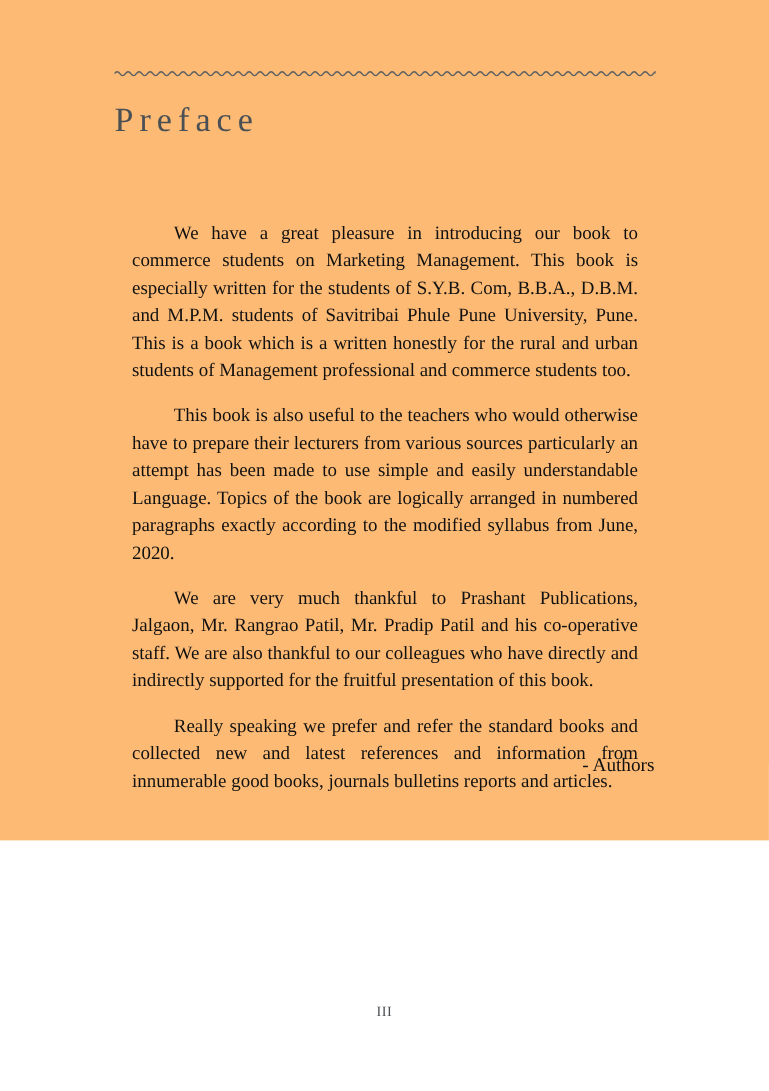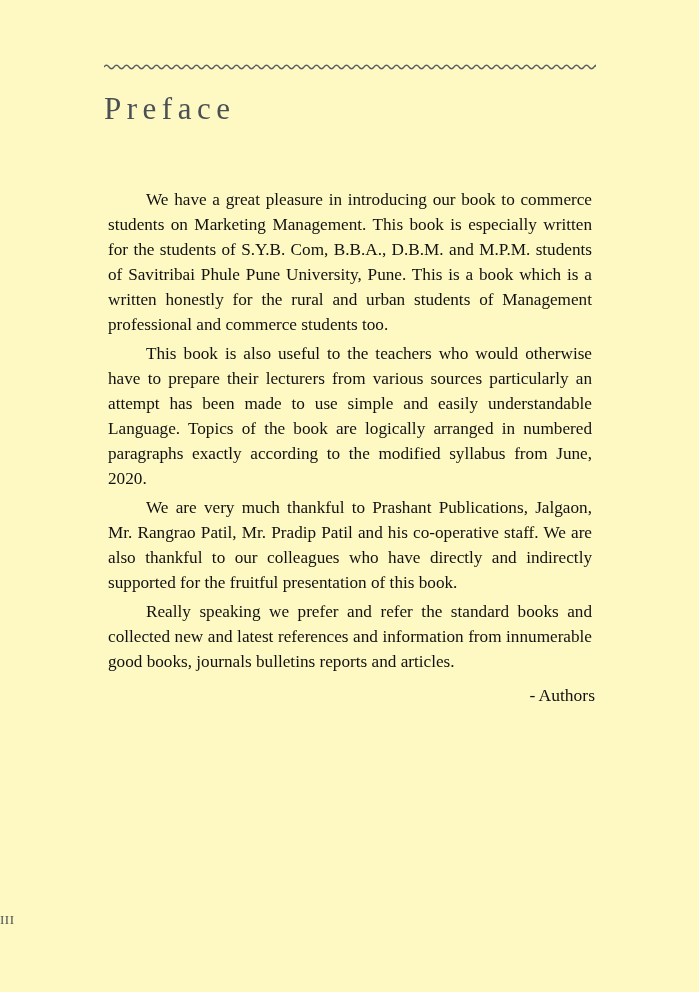--- a/index.html
+++ b/index.html
@@ -10,22 +10,22 @@
     body {
       width: 699px;
       height: 992px;
       position: relative;
       overflow: hidden;
     }
     .page {
       position: absolute;
       left: 0; top: 0;
       width: 699px;
-      height: 992px;
-      background: #fef9c3;
+      height: 764px;
+      background: #fdba74;
     }
     .wave {
       position: absolute;
       left: 104px;
       top: 62px;
       width: 492px;
       height: 10px;
     }
     .title {
       position: absolute;
@@ -43,39 +43,40 @@
       position: absolute;
       left: 104px;
       top: 183px;
       width: 492px;
       font-family: "Liberation Serif", "DejaVu Serif", serif;
       font-size: 17.2px;
       line-height: 25px;
       color: #111111;
     }
     .body-text p {
-      margin: 4px;
+      margin: 16px;
       text-indent: 38px;
       text-align: justify;
     }
     .signature {
       position: absolute;
       right: 104px;
       top: 683px;
       font-family: "Liberation Serif", "DejaVu Serif", serif;
       font-size: 17.5px;
       font-weight: normal;
       color: #111111;
       line-height: 25px;
     }
     .page-number {
       position: absolute;
       left: 0;
       width: 699px;
       top: 912px;
+      text-align: center;
       font-family: "Liberation Serif", "DejaVu Serif", serif;
       font-size: 13px;
       color: #4a5054;
       letter-spacing: 0.5px;
     }
   </style>
 </head>
 <body>
 
 <div class="page">

